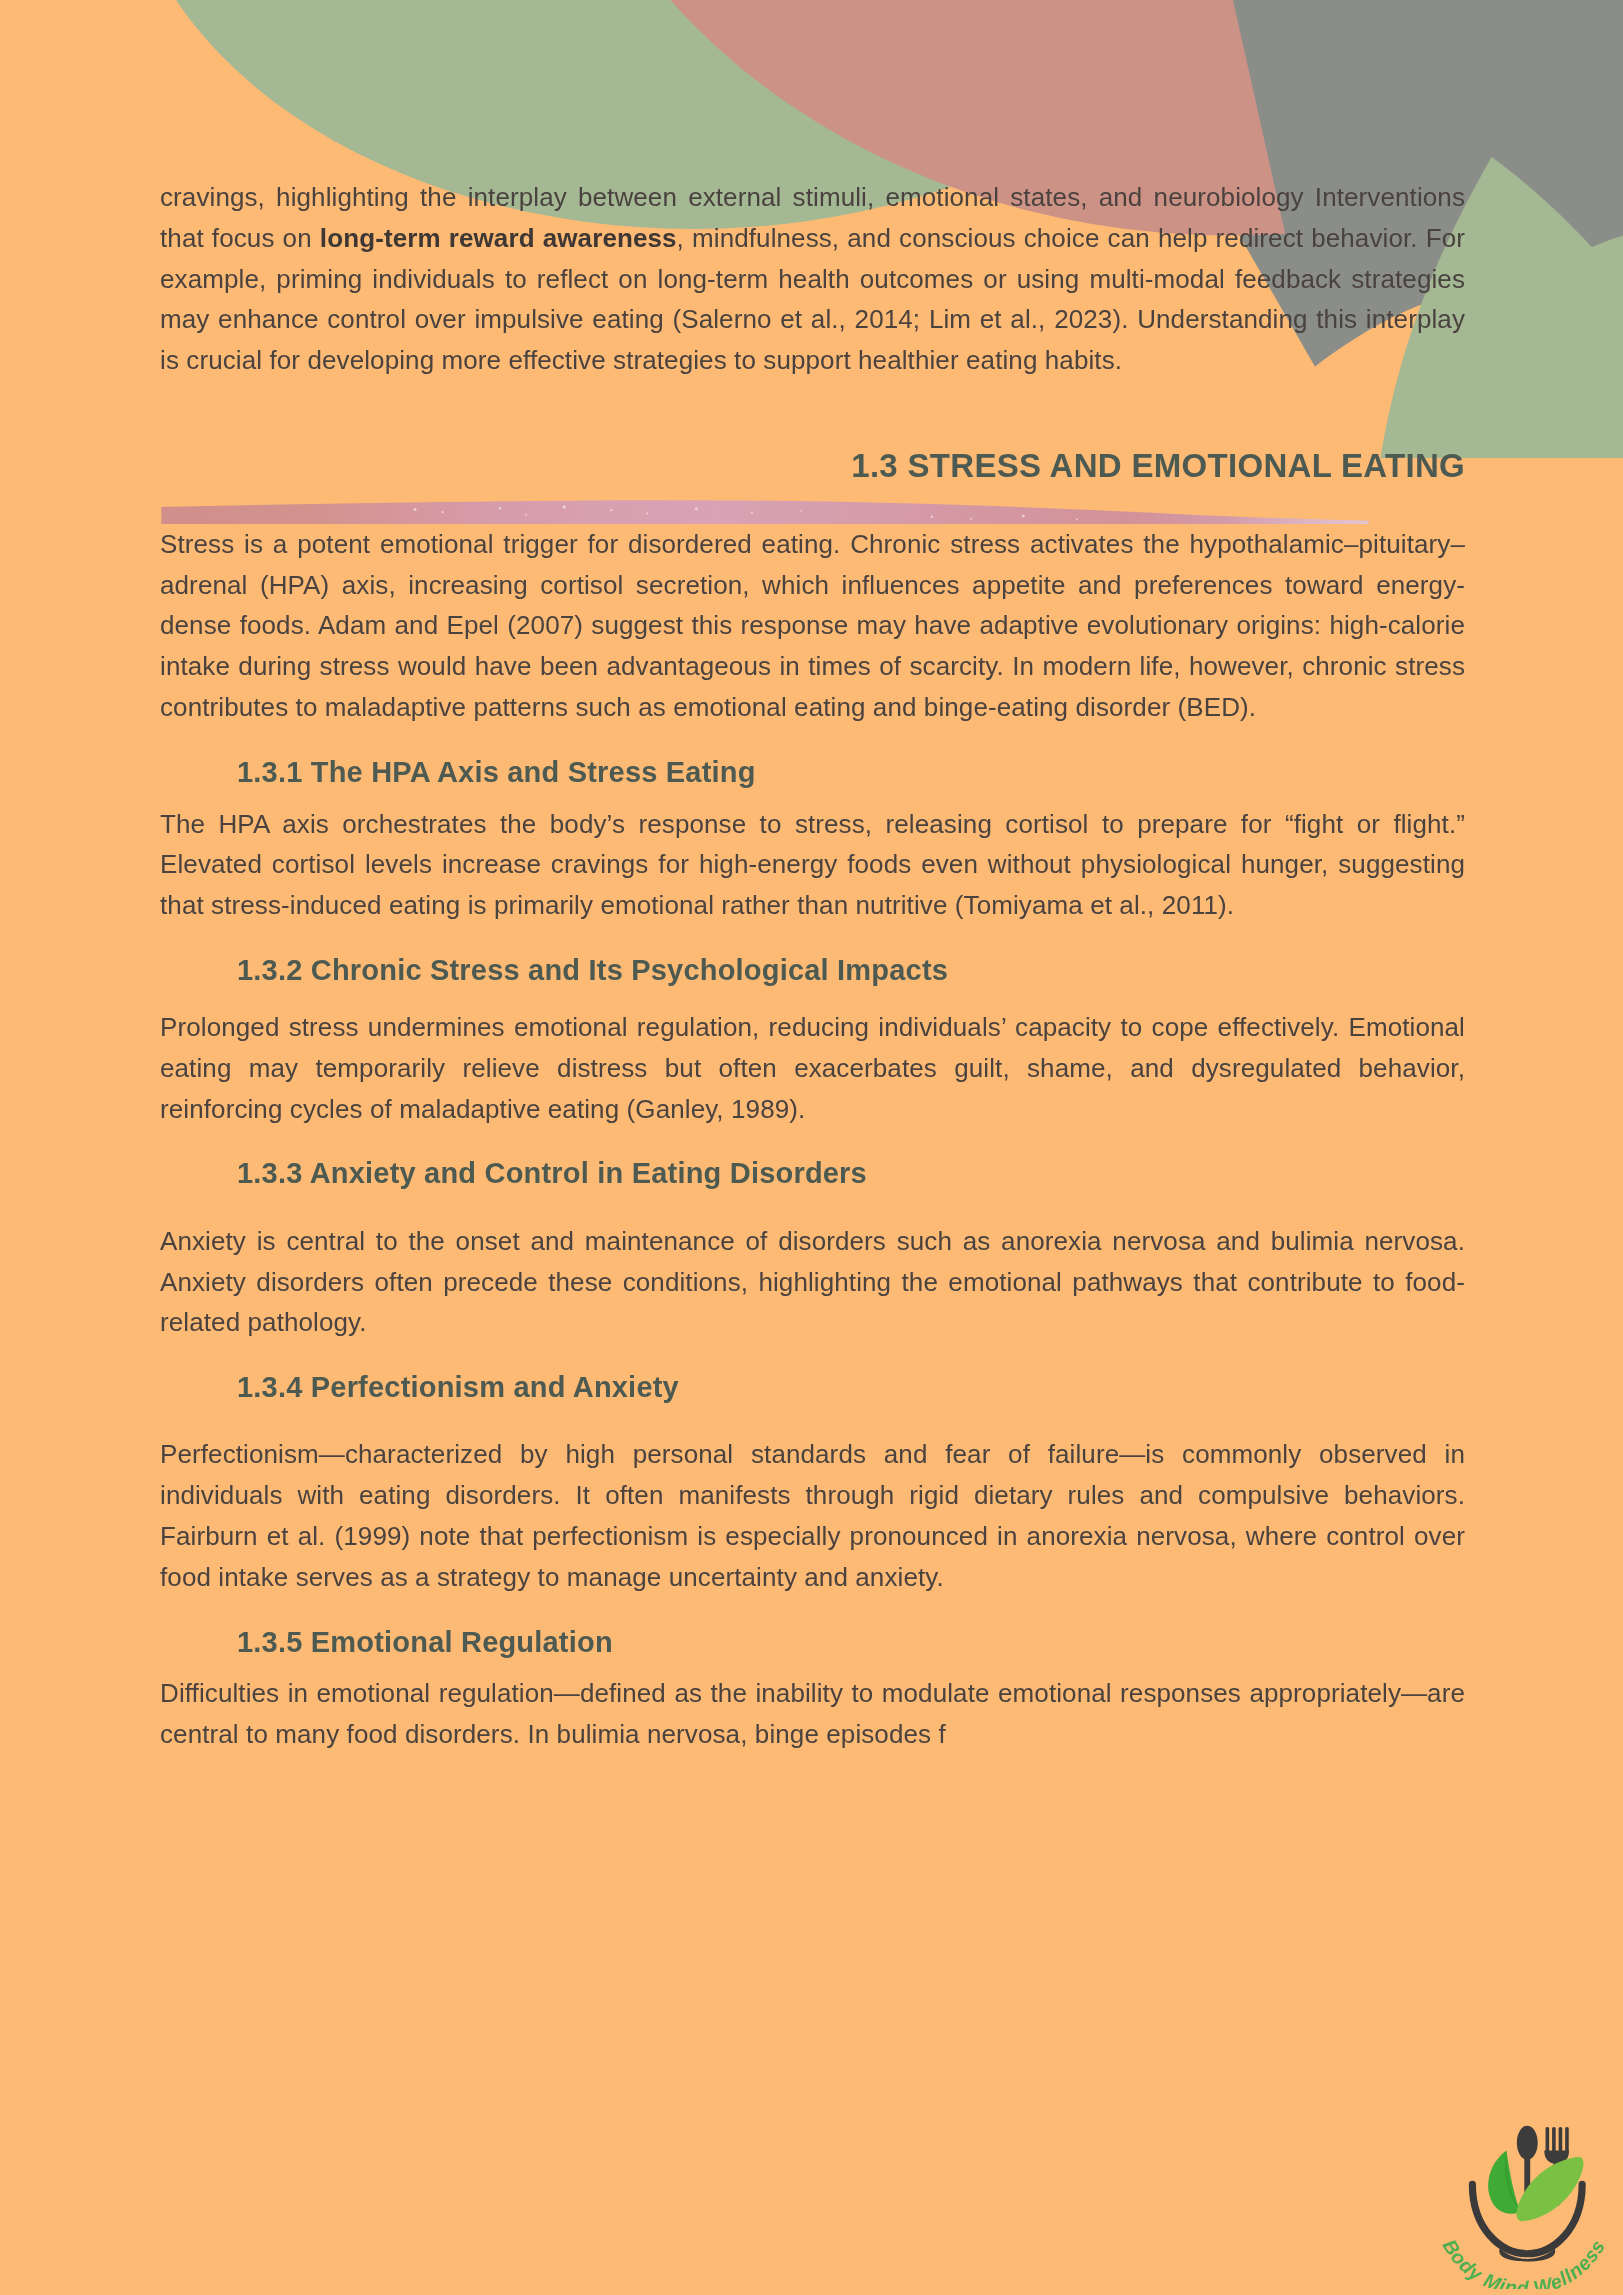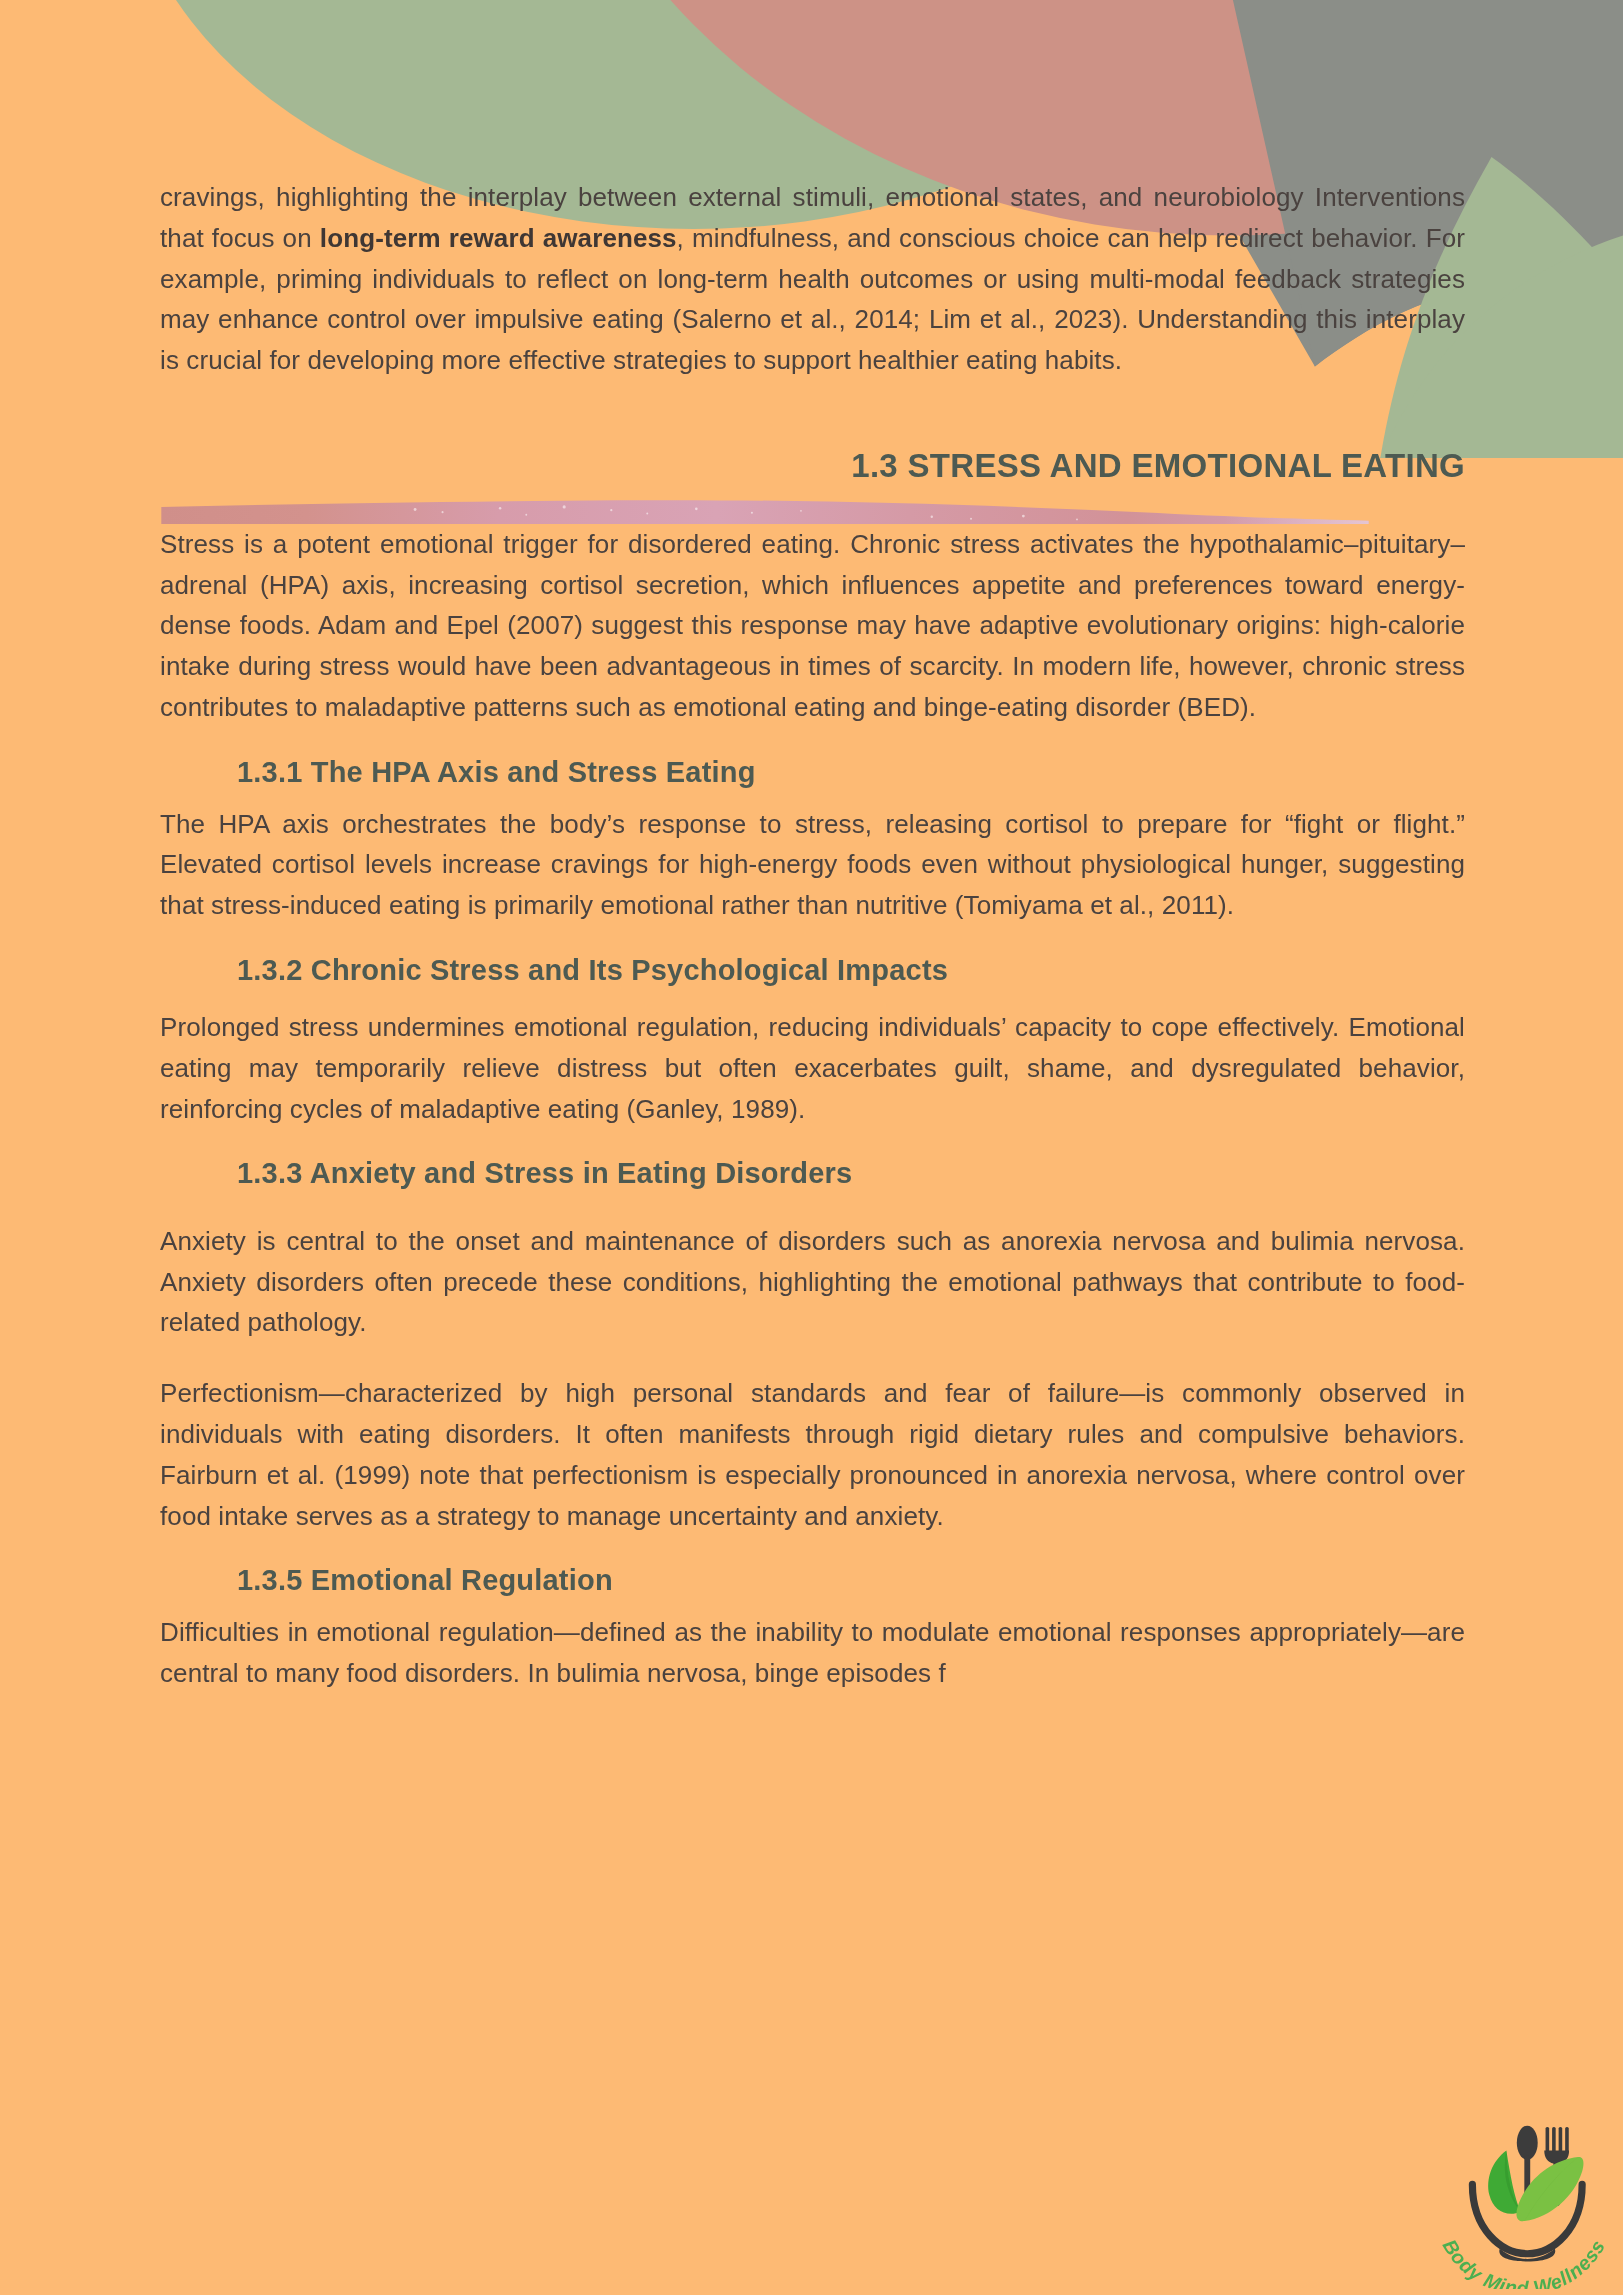--- a/index.html
+++ b/index.html
@@ -221,25 +221,26 @@
       <h3 class="sub-heading">1.3.1 The HPA Axis and Stress Eating</h3>
       <p class="body-text sub-body">The HPA axis orchestrates the body’s response to stress, releasing cortisol to prepare for “fight or flight.” Elevated cortisol levels increase cravings for high-energy foods even without physiological hunger, suggesting that stress-induced eating is primarily emotional rather than nutritive (Tomiyama et al., 2011).</p>
     </div>
 
     <div class="sub-block">
       <h3 class="sub-heading">1.3.2 Chronic Stress and Its Psychological Impacts</h3>
       <p class="body-text sub-body">Prolonged stress undermines emotional regulation, reducing individuals’ capacity to cope effectively. Emotional eating may temporarily relieve distress but often exacerbates guilt, shame, and dysregulated behavior, reinforcing cycles of maladaptive eating (Ganley, 1989).</p>
     </div>
 
     <div class="sub-block loose">
-      <h3 class="sub-heading">1.3.3 Anxiety and Stress in Eating Disorders</h3>
+      <h3 class="sub-heading">1.3.3 Anxiety and Control in Eating Disorders</h3>
       <p class="body-text sub-body">Anxiety is central to the onset and maintenance of disorders such as anorexia nervosa and bulimia nervosa. Anxiety disorders often precede these conditions, highlighting the emotional pathways that contribute to food-related pathology.</p>
     </div>
 
     <div class="sub-block loose">
+      <h3 class="sub-heading">1.3.4 Perfectionism and Anxiety</h3>
       <p class="body-text sub-body">Perfectionism—characterized by high personal standards and fear of failure—is commonly observed in individuals with eating disorders. It often manifests through rigid dietary rules and compulsive behaviors. Fairburn et al. (1999) note that perfectionism is especially pronounced in anorexia nervosa, where control over food intake serves as a strategy to manage uncertainty and anxiety.</p>
     </div>
 
     <div class="sub-block tight">
       <h3 class="sub-heading">1.3.5 Emotional Regulation</h3>
       <p class="body-text sub-body">Difficulties in emotional regulation—defined as the inability to modulate emotional responses appropriately—are central to many food disorders. In bulimia nervosa, binge episodes f</p>
     </div>
 
   </div>
 

